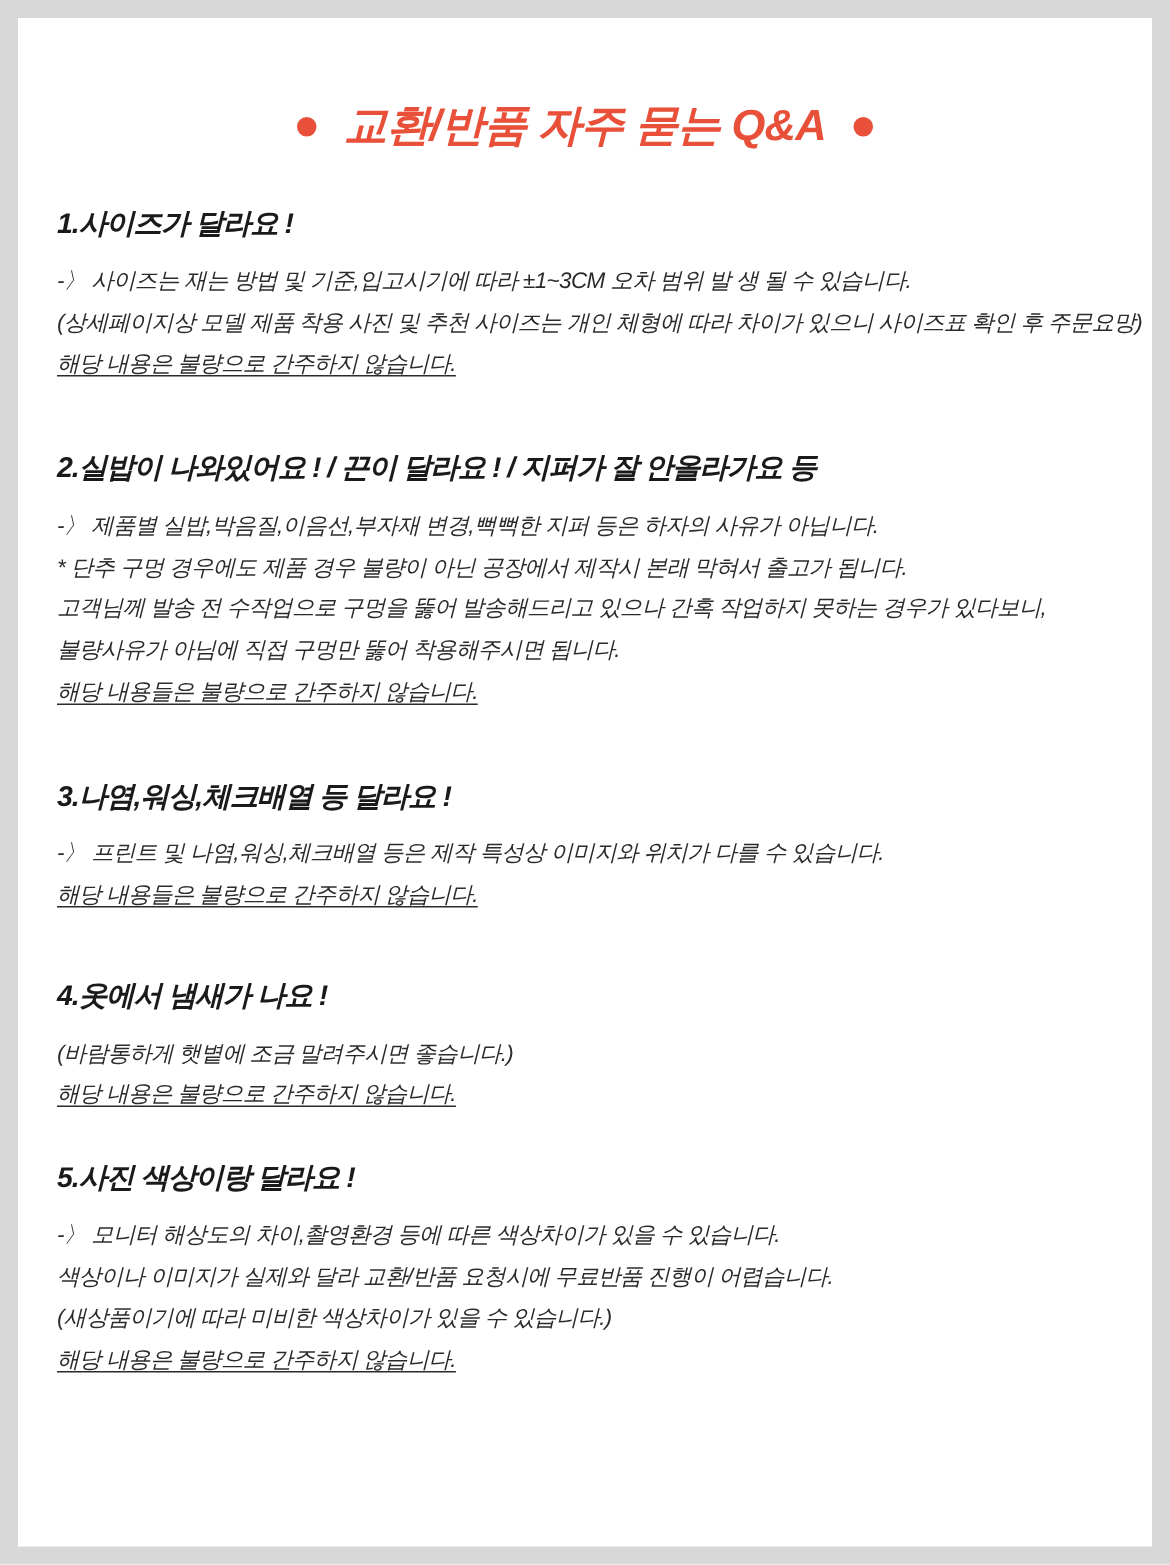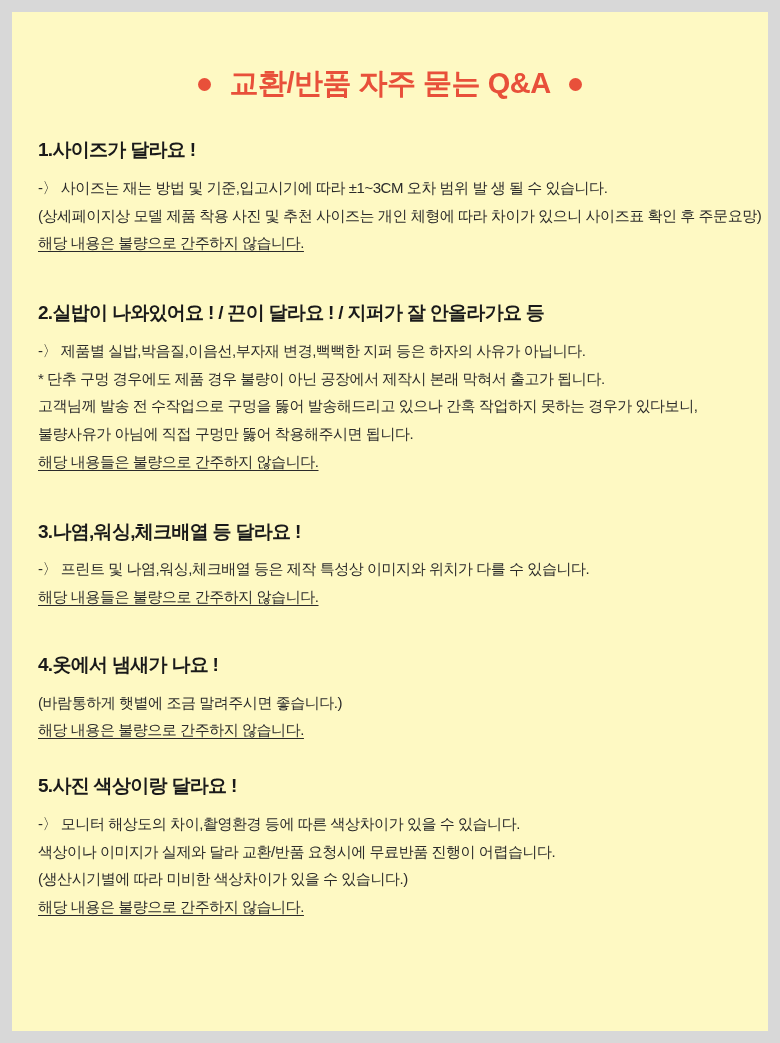--- a/index.html
+++ b/index.html
@@ -11,22 +11,23 @@
     height: 1043px;
     background: #d8d8d8;
     font-family: "Liberation Sans", sans-serif;
   }
   .page {
     position: absolute;
     left: 12px;
     top: 12px;
     width: 756px;
     height: 1019px;
-    background: #fef9c3;
+    background: #ffffff;
     overflow: hidden;
+    font-style: italic;
   }
   .title-row {
     display: flex;
     align-items: center;
     justify-content: center;
     gap: 18px;
     margin-top: 52px;
   }
   .dot {
     width: 13px;
@@ -113,19 +114,19 @@
     <div class="qa-block sp-4">
       <div class="q-head">4.옷에서 냄새가 나요 !</div>
       <div class="a-line">(바람통하게 햇볕에 조금 말려주시면 좋습니다.)</div>
       <div class="a-line underline">해당 내용은 불량으로 간주하지 않습니다.</div>
     </div>
 
     <div class="qa-block sp-5">
       <div class="q-head">5.사진 색상이랑 달라요 !</div>
       <div class="a-line">-〉 모니터 해상도의 차이,촬영환경 등에 따른 색상차이가 있을 수 있습니다.</div>
       <div class="a-line">색상이나 이미지가 실제와 달라 교환/반품 요청시에 무료반품 진행이 어렵습니다.</div>
-      <div class="a-line">(생산시기별에 따라 미비한 색상차이가 있을 수 있습니다.)</div>
+      <div class="a-line">(새상품이기에 따라 미비한 색상차이가 있을 수 있습니다.)</div>
       <div class="a-line underline">해당 내용은 불량으로 간주하지 않습니다.</div>
     </div>
 
 
   </div>
 </div>
 
 </body></html>

